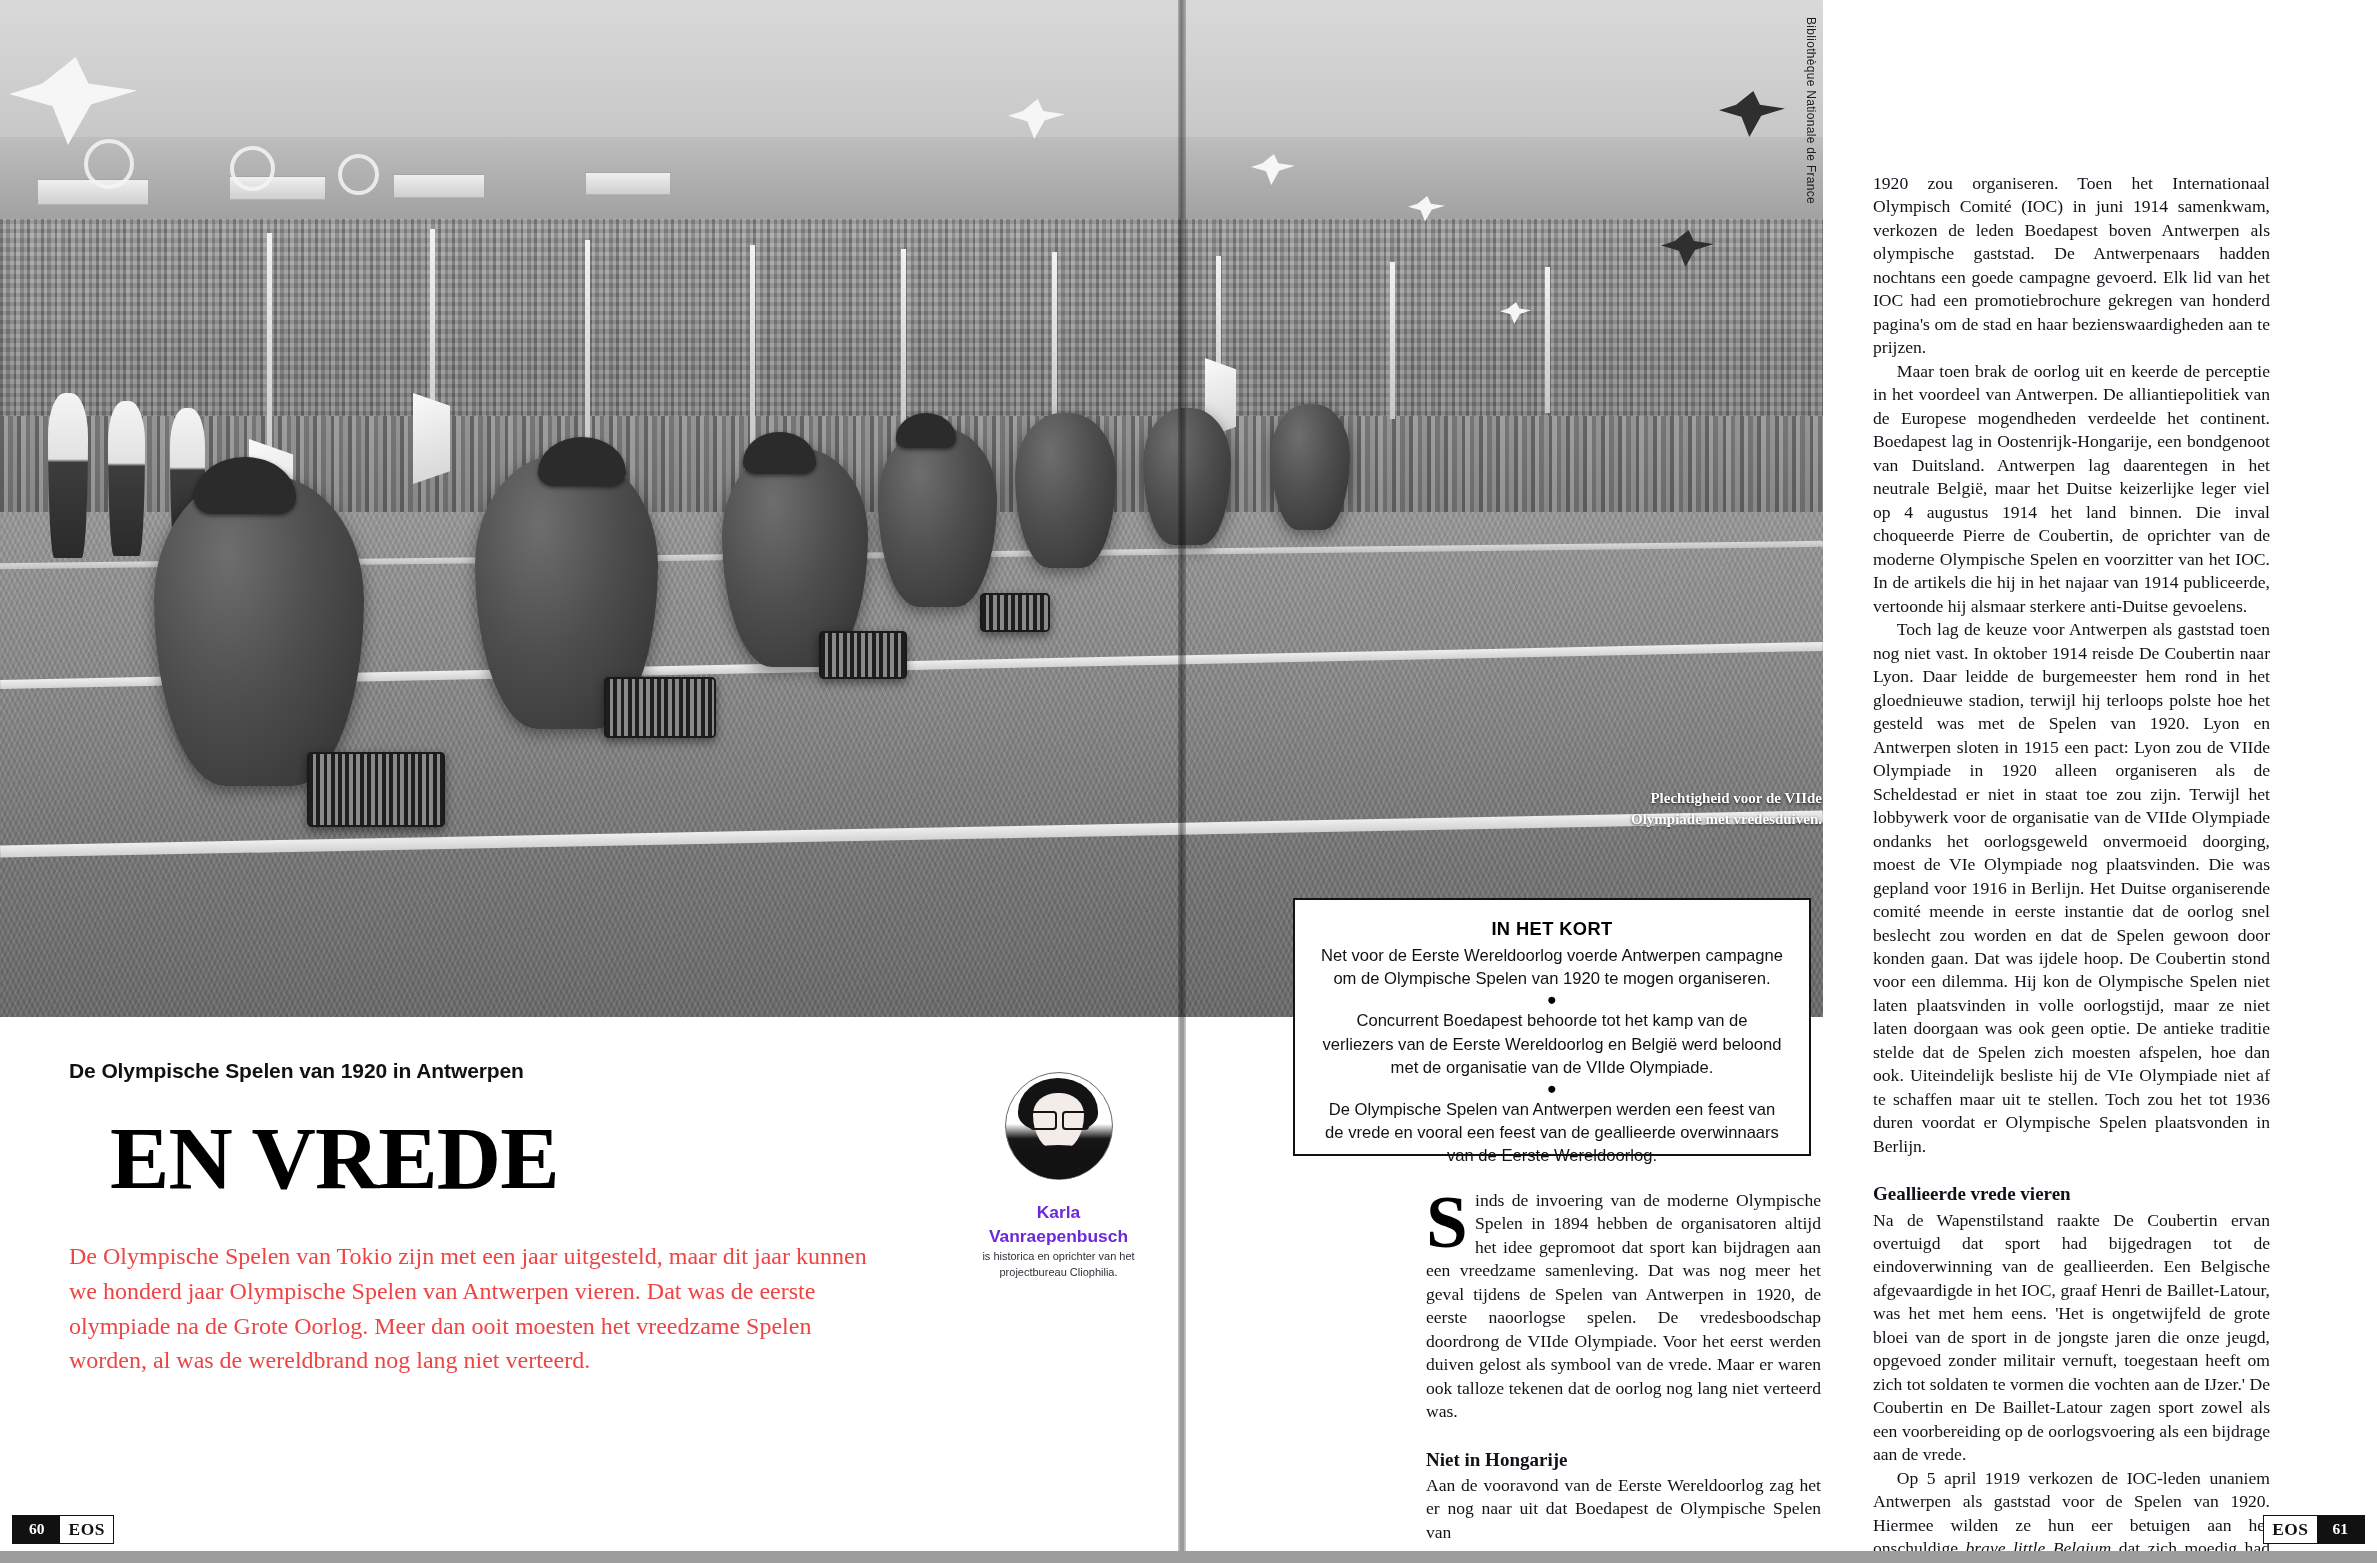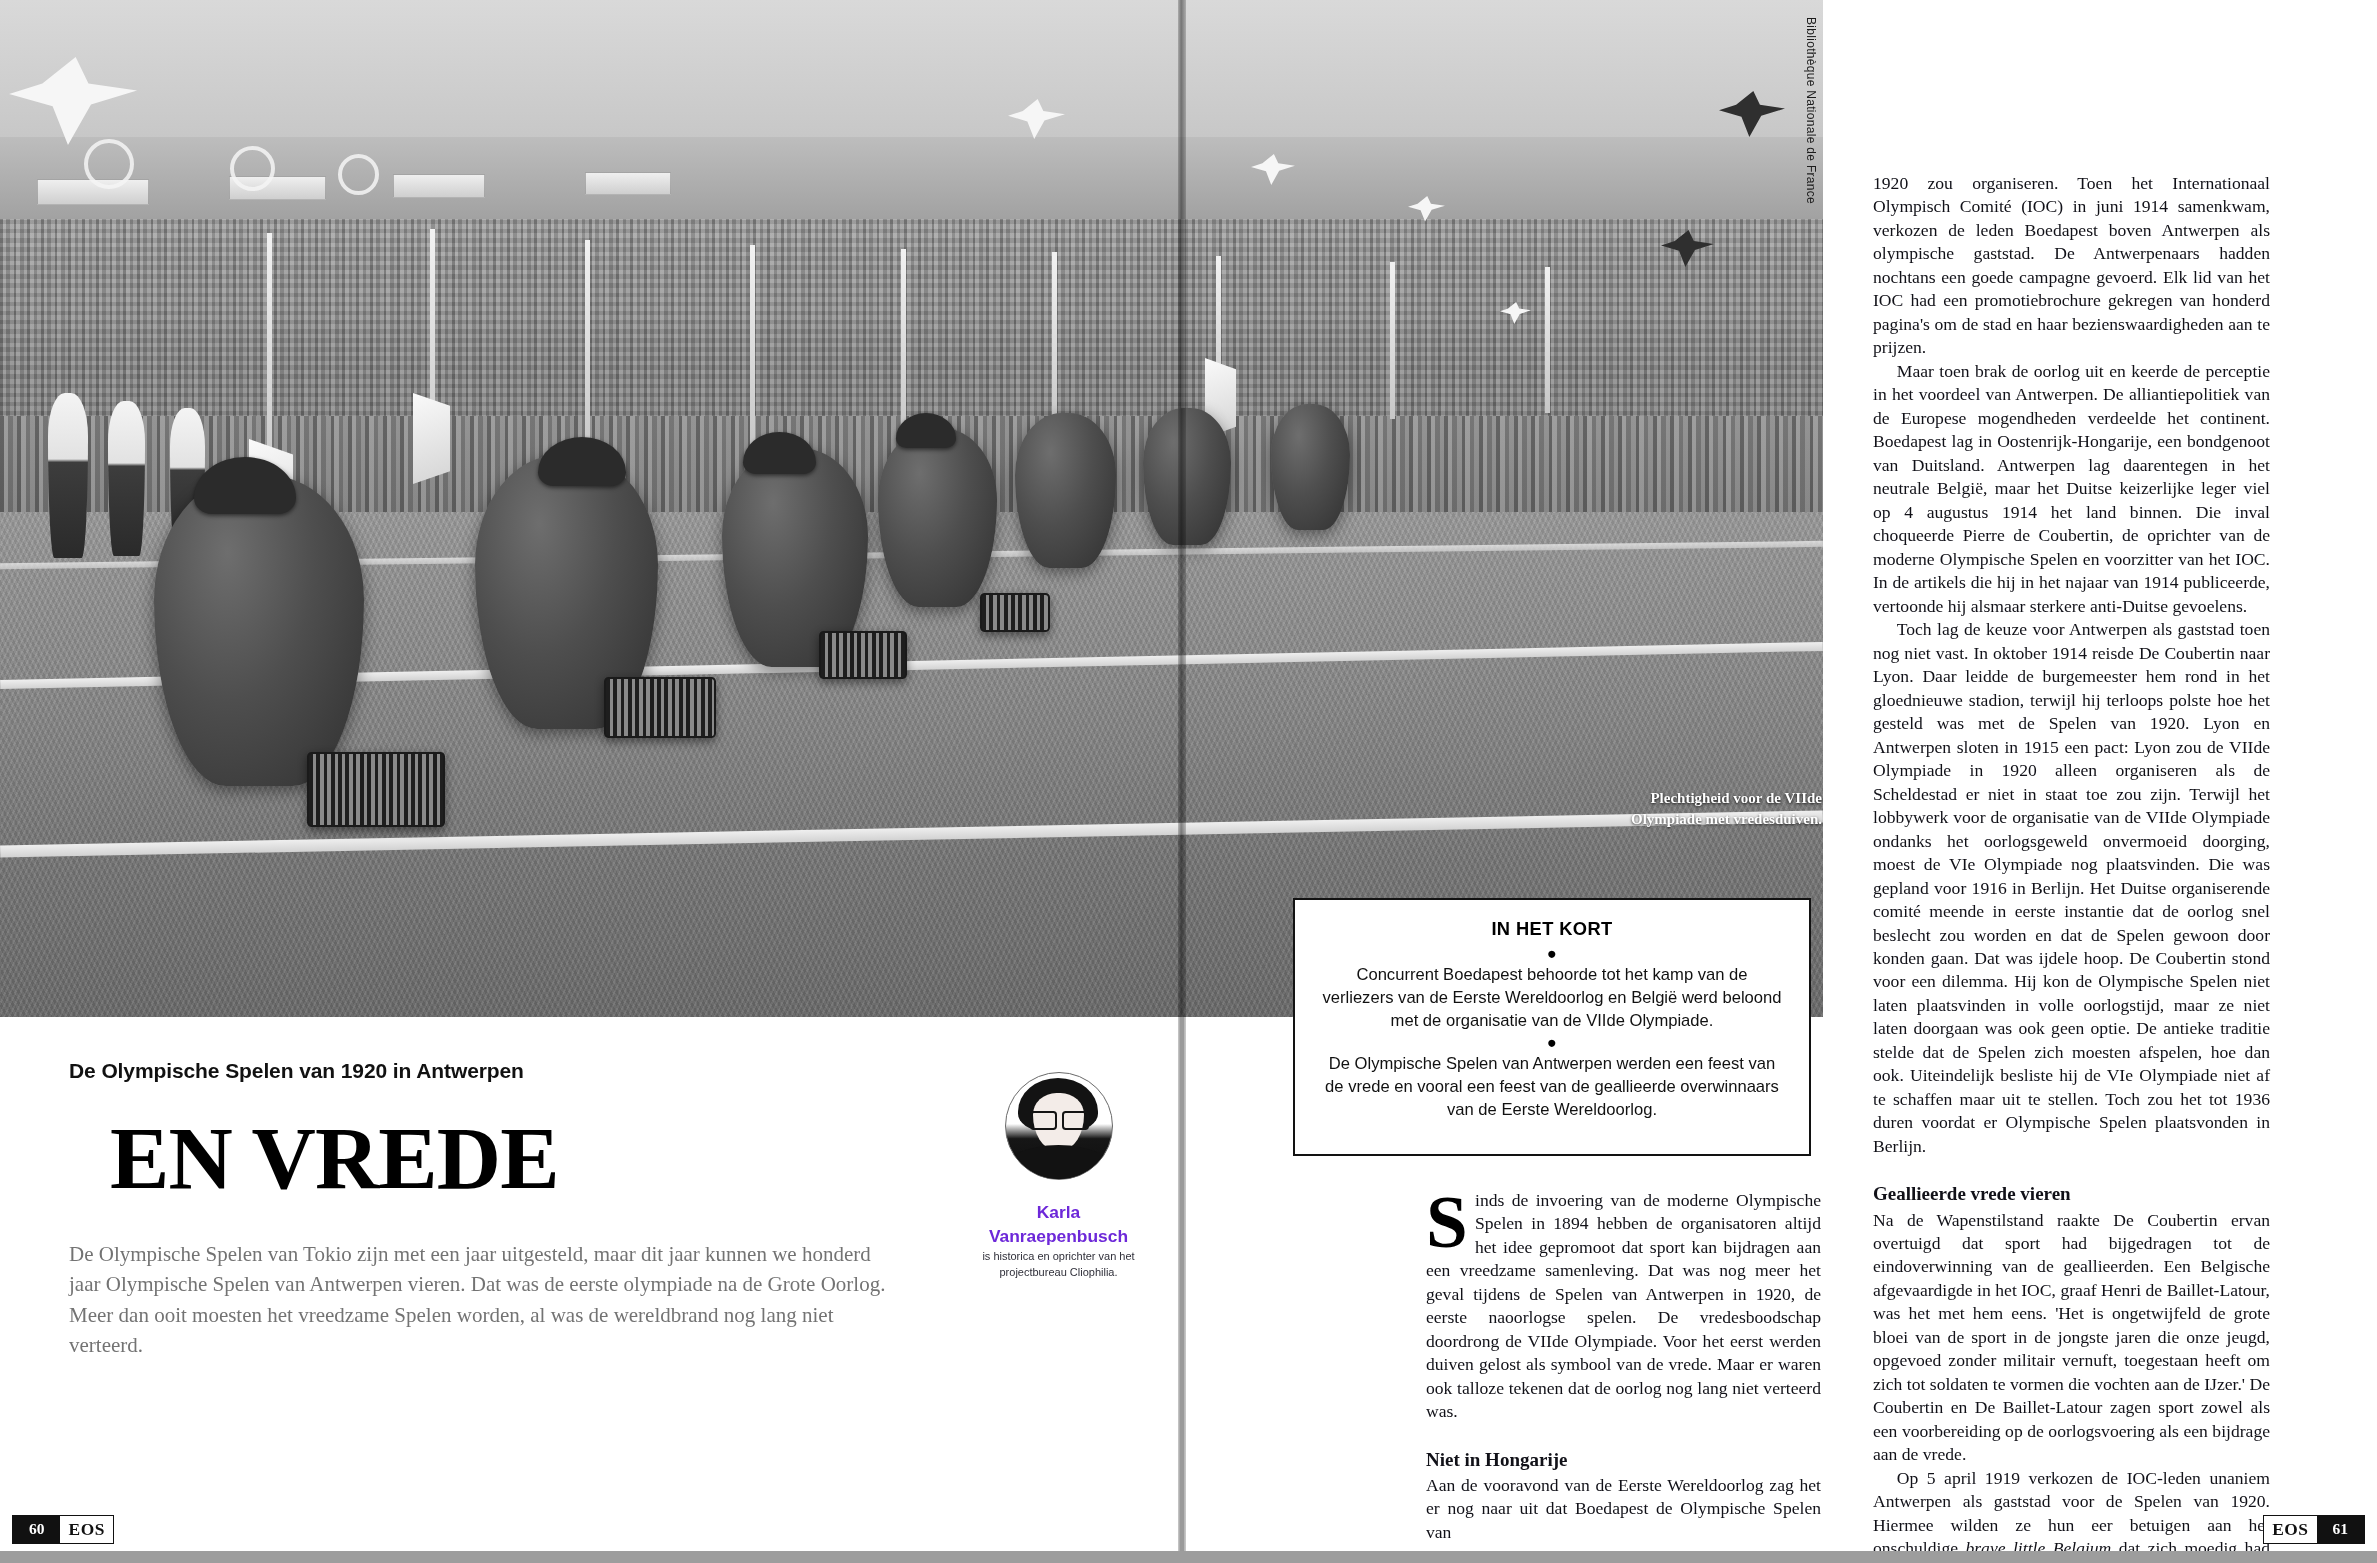--- a/index.html
+++ b/index.html
@@ -169,23 +169,23 @@
     line-height: 1.02;
     letter-spacing: -0.9px;
     color: #000;
     text-transform: uppercase;
   }
   #headline .l2 { display: block; margin-left: 44px; }
 
   #standfirst {
     position: absolute; left: 69px; top: 1239px; width: 823px;
     font-family: "Liberation Serif", serif;
-    font-size: 21px;
+    font-size: 24px;
     line-height: 1.45;
-    color: #737373;
+    color: #ef4444;
   }
 
   
   #author {
     position: absolute; left: 967px; top: 1072px; width: 183px;
     text-align: center;
   }
   #avatar {
     width: 106px; height: 106px; margin: 0 auto 20px auto;
     border-radius: 50%;
@@ -416,20 +416,21 @@
       <div class="face"></div>
       <div class="glasses"></div>
       <div class="shoulders"></div>
     </div>
     <div class="a-name">Karla Vanraepenbusch</div>
     <div class="a-bio">is historica en oprichter van het projectbureau Cliophilia.</div>
   </div>
 
   <aside id="summary-box">
     <div class="s-title">IN HET KORT</div>
+    <div class="s-item">Net voor de Eerste Wereldoorlog voerde Antwerpen campagne om de Olympische Spelen van 1920 te mogen organiseren.</div>
     <div class="s-dot">●</div>
     <div class="s-item">Concurrent Boedapest behoorde tot het kamp van de verliezers van de Eerste Wereldoorlog en België werd beloond met de organisatie van de VIIde Olympiade.</div>
     <div class="s-dot">●</div>
     <div class="s-item">De Olympische Spelen van Antwerpen werden een feest van de vrede en vooral een feest van de geallieerde overwinnaars van de Eerste Wereldoorlog.</div>
   </aside>
 
   <div class="col" id="col-mid">
     <p><span class="dropcap">S</span><span>inds de invoering van de moderne Olympische Spelen in 1894 hebben de organisatoren altijd het idee gepromoot dat sport kan bijdragen aan een vreedzame samenleving. Dat was nog meer het geval tijdens de Spelen van Antwerpen in 1920, de eerste naoorlogse spelen. De vredesboodschap doordrong de VIIde Olympiade. Voor het eerst werden duiven gelost als symbool van de vrede. Maar er waren ook talloze tekenen dat de oorlog nog lang niet verteerd was.</span></p>
     <h2 class="subhead">Niet in Hongarije</h2>
     <p>Aan de vooravond van de Eerste Wereldoorlog zag het er nog naar uit dat Boedapest de Olympische Spelen van</p>

